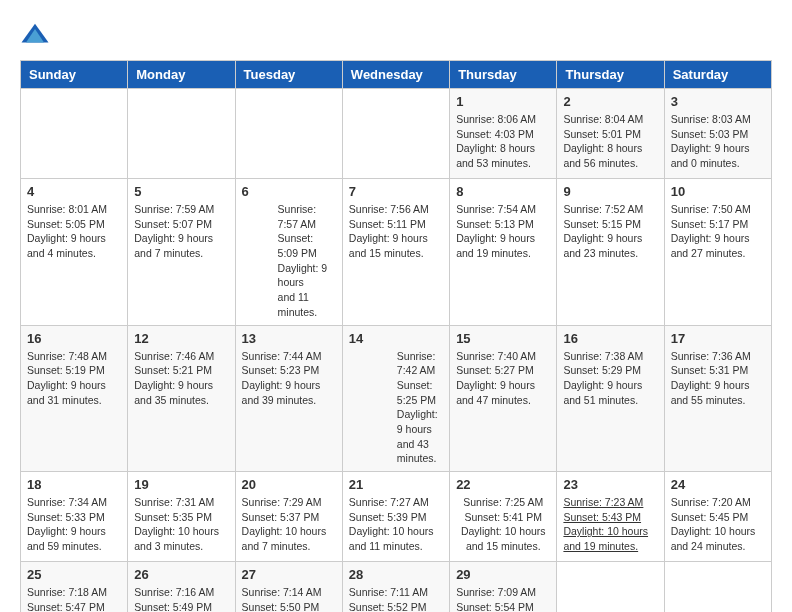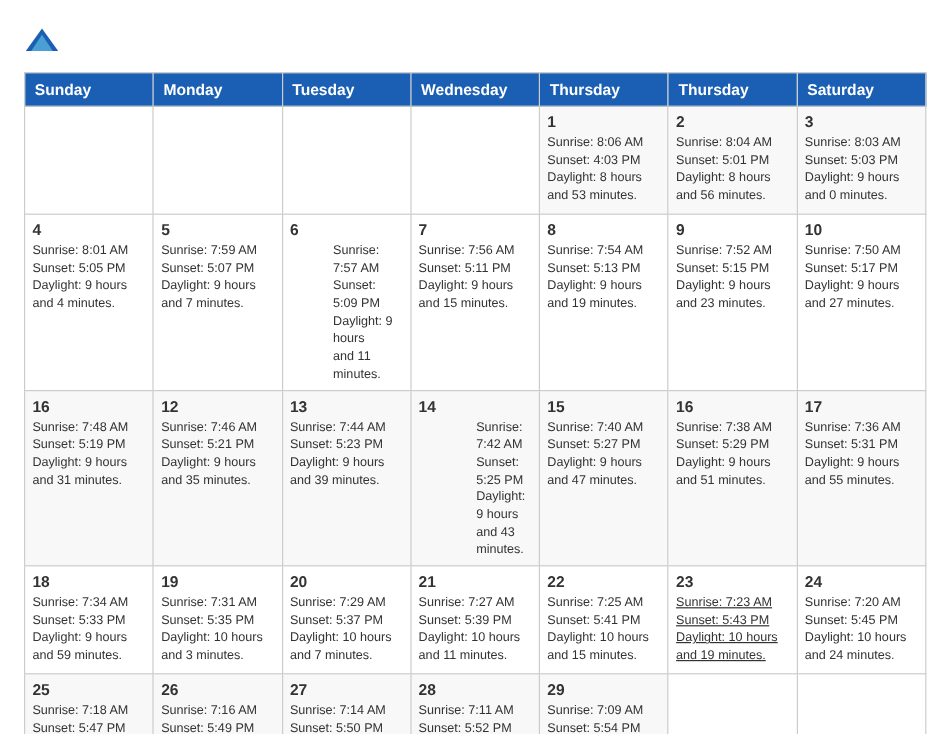--- a/index.html
+++ b/index.html
@@ -277,21 +277,21 @@
         </td>
         <td>
           <div class="day-number">21</div>
           <div class="day-info" style="white-space: pre-line;">Sunrise: 7:27 AM
 Sunset: 5:39 PM
 Daylight: 10 hours
 and 11 minutes.</div>
         </td>
         <td>
           <div class="day-number">22</div>
-          <div class="day-info" style="white-space: pre-line;">Sunrise: 7:25 AM
+          <div class="day-info" style="white-space: pre-line; text-align: center;">Sunrise: 7:25 AM
 Sunset: 5:41 PM
 Daylight: 10 hours
 and 15 minutes.</div>
         </td>
         <td>
           <div class="day-number">23</div>
           <div class="day-info" style="white-space: pre-line; text-decoration: underline;">Sunrise: 7:23 AM
 Sunset: 5:43 PM
 Daylight: 10 hours
 and 19 minutes.</div>

